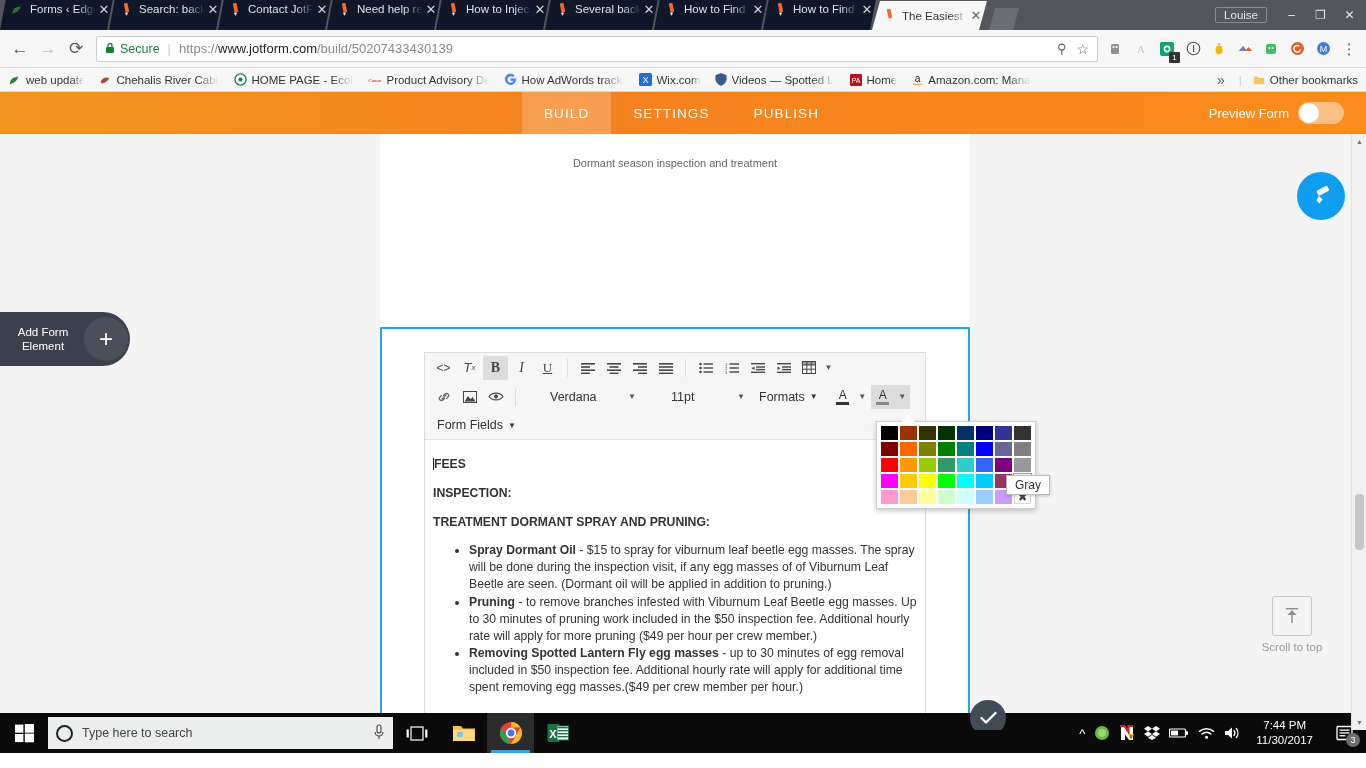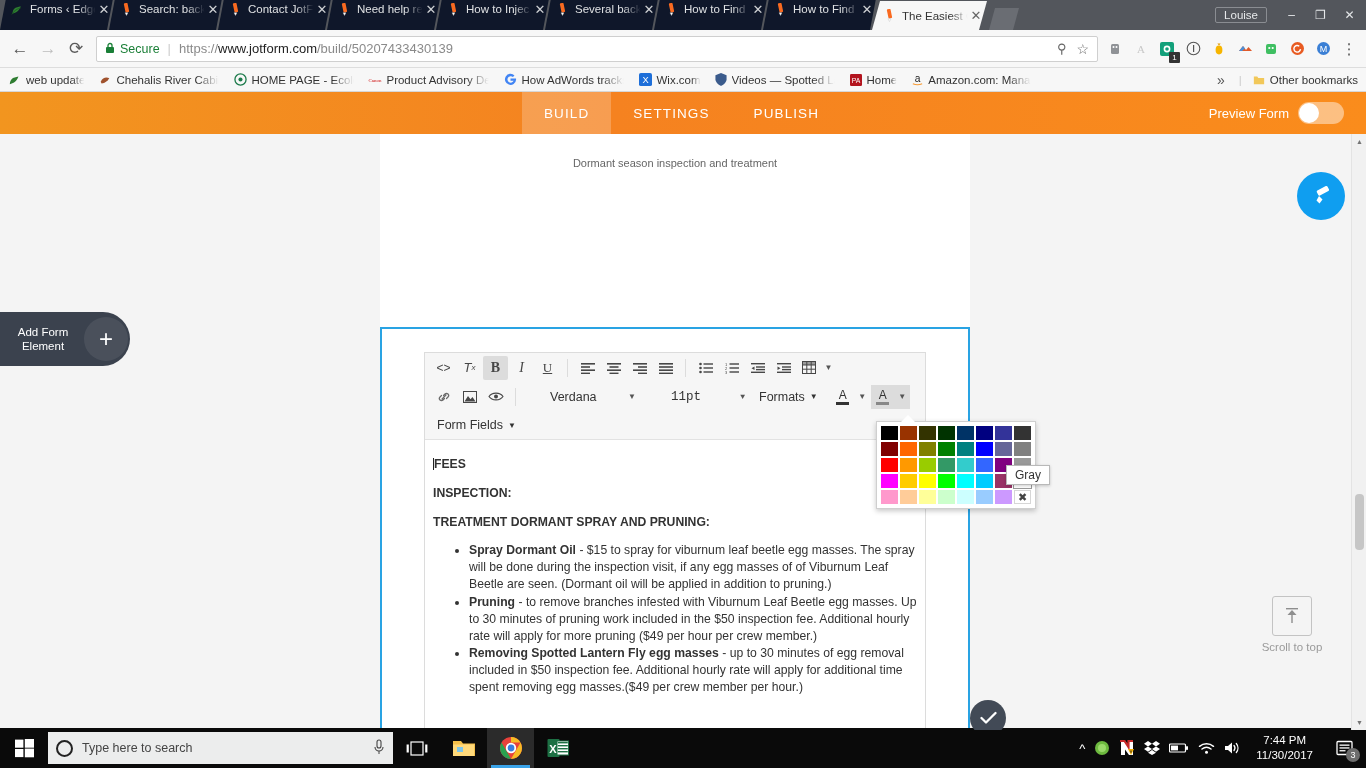--- a/index.html
+++ b/index.html
@@ -230,21 +230,21 @@
     grid-auto-rows: 14px; gap: 2px;
   }
   .swatch { width: 17px; height: 14px; }
   .swatch.remove {
     background: #fff; border: 1px solid #d6d6d6;
     display: flex; align-items: center; justify-content: center;
     font-size: 11px; color: #444;
   }
   .swatch.selected { outline: 1px solid #999; }
   .tooltip {
-    position: absolute; left: 1006px; top: 331px; z-index: 70;
+    position: absolute; left: 1006px; top: 341px; z-index: 70;
     background: #fff; border: 1px solid #b9b9b9;
     box-shadow: 0 1px 3px rgba(0,0,0,0.2);
     font-size: 12px; color: #333; padding: 2px 8px;
   }
 
   
   .add-elem {
     position: absolute; left: 0; top: 178px; z-index: 25;
     width: 130px; height: 54px;
     background: #3b424e; border-radius: 0 27px 27px 0;
@@ -296,21 +296,21 @@
     background: #c6c6c6; border-radius: 4px;
   }
   .scroll-arrow {
     position: absolute; left: 0; width: 15px; height: 15px;
     display: flex; align-items: center; justify-content: center;
     font-size: 7px; color: #757575;
   }
 
   
   .taskbar {
-    position: absolute; left: 0; bottom: 0; width: 1366px; height: 40px;
+    position: absolute; left: 0; bottom: 15px; width: 1366px; height: 40px;
     background: #0a0a0a; display: flex; align-items: center;
   }
   .start {
     width: 48px; height: 40px; display: flex; align-items: center;
     justify-content: center;
   }
   .tb-search {
     width: 345px; height: 32px; background: #eceded;
     display: flex; align-items: center; padding: 0 8px;
     font-size: 12.5px; color: #444;
@@ -756,21 +756,21 @@
                 <svg width="16" height="11" viewBox="0 0 16 11">
                   <path d="M1 5.5 C4 1 12 1 15 5.5 C12 10 4 10 1 5.5z" fill="none" stroke="#474747" stroke-width="1.1"></path>
                   <circle cx="8" cy="5.5" r="2" fill="#474747"></circle>
                 </svg>
               </span>
             <span class="tb-sep"></span>
             <span class="tb-select">
               <span>Verdana</span>
               <span class="caret">▼</span>
             </span>
-            <span class="tb-select" style="width:88px;font-family:Liberation Mono, monospace;">
+            <span class="tb-select" style="width:88px;">
               <span>11pt</span>
               <span class="caret">▼</span>
             </span>
             <span class="tb-drop">
               <span>Formats</span>
               <span style="font-size:8px;">▼</span>
             </span>
             <span class="split-btn" style="margin-left:6px;">
               <span class="sb-main">
                 <span style="font-size:12px;color:#333;">A</span>

